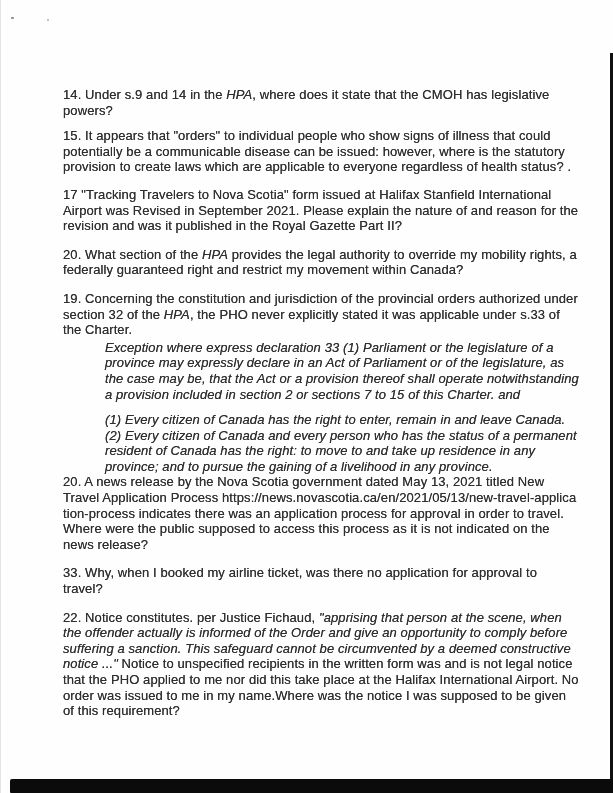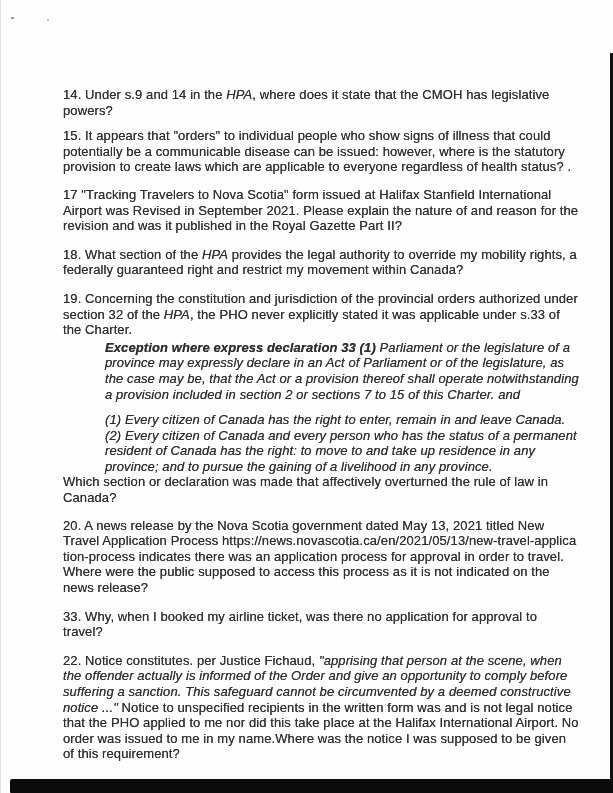--- a/index.html
+++ b/index.html
@@ -73,42 +73,41 @@
   }
   .para[data-para-id="question-14"] { margin-bottom: 10px; }
   .para[data-para-id="question-15"] { margin-bottom: 12px; }
   .para[data-para-id="question-19"] { margin-bottom: 2px; }
   .para[data-para-id="charter-exception-quote"] { margin-bottom: 10px; }
   .para[data-para-id="charter-mobility-quote"] { margin-bottom: 0; }
   .para[data-para-id="which-section-line"] { margin-bottom: 12px; }
 
   .seg.normal { font-style: normal; }
   .seg.italic { font-style: italic; }
-  .seg.bold-italic { font-style: italic; font-weight: bold; }
+  .seg.bold-italic { font-style: italic; font-weight: normal; }
   .seg.link {
     color: inherit;
     cursor: pointer;
     word-break: break-all;
   }
 </style>
 </head>
 <body>
 
 <div class="page">
   <div class="speck s1"></div>
   <div class="speck s2"></div>
   <div class="content">
       <p class="para" data-para-id="question-14"><span class="seg normal">14. Under s.9 and 14 in the </span><span class="seg italic">HPA</span><span class="seg normal">, where does it state that the CMOH has legislative powers?</span></p>
       <p class="para" data-para-id="question-15"><span class="seg normal">15. It appears that "orders" to individual people who show signs of illness that could potentially be a communicable disease can be issued: however, where is the statutory provision to create laws which are applicable to everyone regardless of health status? .</span></p>
       <p class="para" data-para-id="question-17"><span class="seg normal">17  "Tracking Travelers to Nova Scotia" form issued at Halifax Stanfield International Airport was Revised in September 2021. Please explain the nature of and reason for the revision and was it published in the Royal Gazette Part II?</span></p>
-      <p class="para" data-para-id="question-18"><span class="seg normal">18. What section of the </span><span class="seg italic">HPA</span><span class="seg normal"> provides the legal authority to override my mobility rights, a federally guaranteed right and restrict my movement within Canada?</span></p>
+      <p class="para" data-para-id="question-18"><span class="seg normal">20. What section of the </span><span class="seg italic">HPA</span><span class="seg normal"> provides the legal authority to override my mobility rights, a federally guaranteed right and restrict my movement within Canada?</span></p>
       <p class="para" data-para-id="question-19"><span class="seg normal">19. Concerning the constitution and jurisdiction of the provincial orders authorized under section 32 of the </span><span class="seg italic">HPA</span><span class="seg normal">, the PHO never explicitly stated it was applicable under s.33 of the Charter.</span></p>
       <p class="para indent" data-para-id="charter-exception-quote"><span class="seg bold-italic">Exception where express declaration 33 (1) </span><span class="seg italic">Parliament or the legislature of a province may expressly declare in an Act of Parliament or of the legislature, as the case may be, that the Act or a provision thereof shall operate notwithstanding a provision included in section 2 or sections 7 to 15 of this Charter. and</span></p>
       <p class="para indent" data-para-id="charter-mobility-quote"><span class="seg italic">(1) Every citizen of Canada has the right to enter, remain in and leave Canada. (2) Every citizen of Canada and every person who has the status of a permanent resident of Canada has the right: to move to and take up residence in any province; and to pursue the gaining of a livelihood in any province.</span></p>
-      <p class="para" data-para-id="which-section-line"><span class="seg normal">Which section or declaration was made that affectively overturned the rule of law in Canada?</span></p>
       <p class="para" data-para-id="question-20"><span class="seg normal">20. A  news release by the Nova Scotia  government dated May 13, 2021 titled New Travel Application Process </span><a class="seg link">https://news.novascotia.ca/en/2021/05/13/new-travel-application-process</a><span class="seg normal"> indicates there was an application process for approval in order to travel. Where were the public supposed to access this process as it is not indicated on the news release?</span></p>
       <p class="para" data-para-id="question-21"><span class="seg normal">33. Why, when I booked my airline ticket, was there no application for approval to travel?</span></p>
       <p class="para" data-para-id="question-22"><span class="seg normal">22. Notice constitutes. per Justice Fichaud,  </span><span class="seg italic">"apprising that person at the scene, when the offender actually is informed of the Order and give an opportunity to comply before suffering a sanction.  This safeguard cannot be circumvented by a deemed constructive notice ..."</span><span class="seg normal"> Notice to unspecified recipients in the written form was and is not legal notice that the PHO applied to me nor did this take place at the Halifax International Airport. No order was issued to me in my name.Where was the notice I was supposed to be given of this requirement?</span></p>
     </div>
   <div class="edge-left"></div>
   <div class="edge-right"></div>
   <div class="edge-bottom"></div>
 </div>
 
 </body></html>

